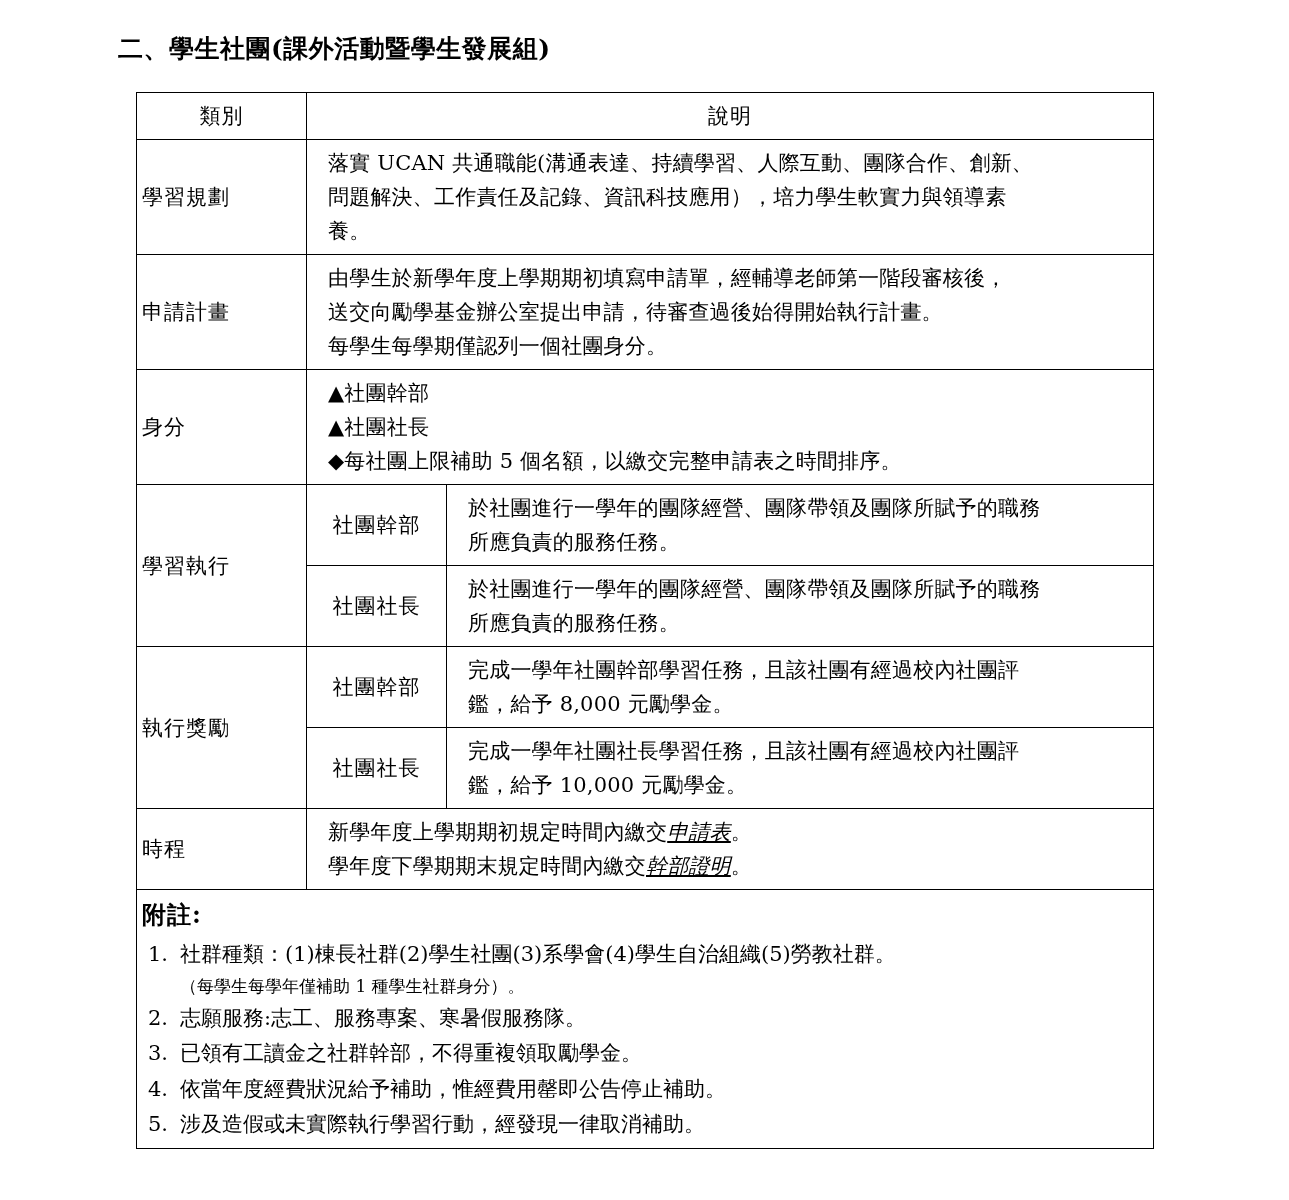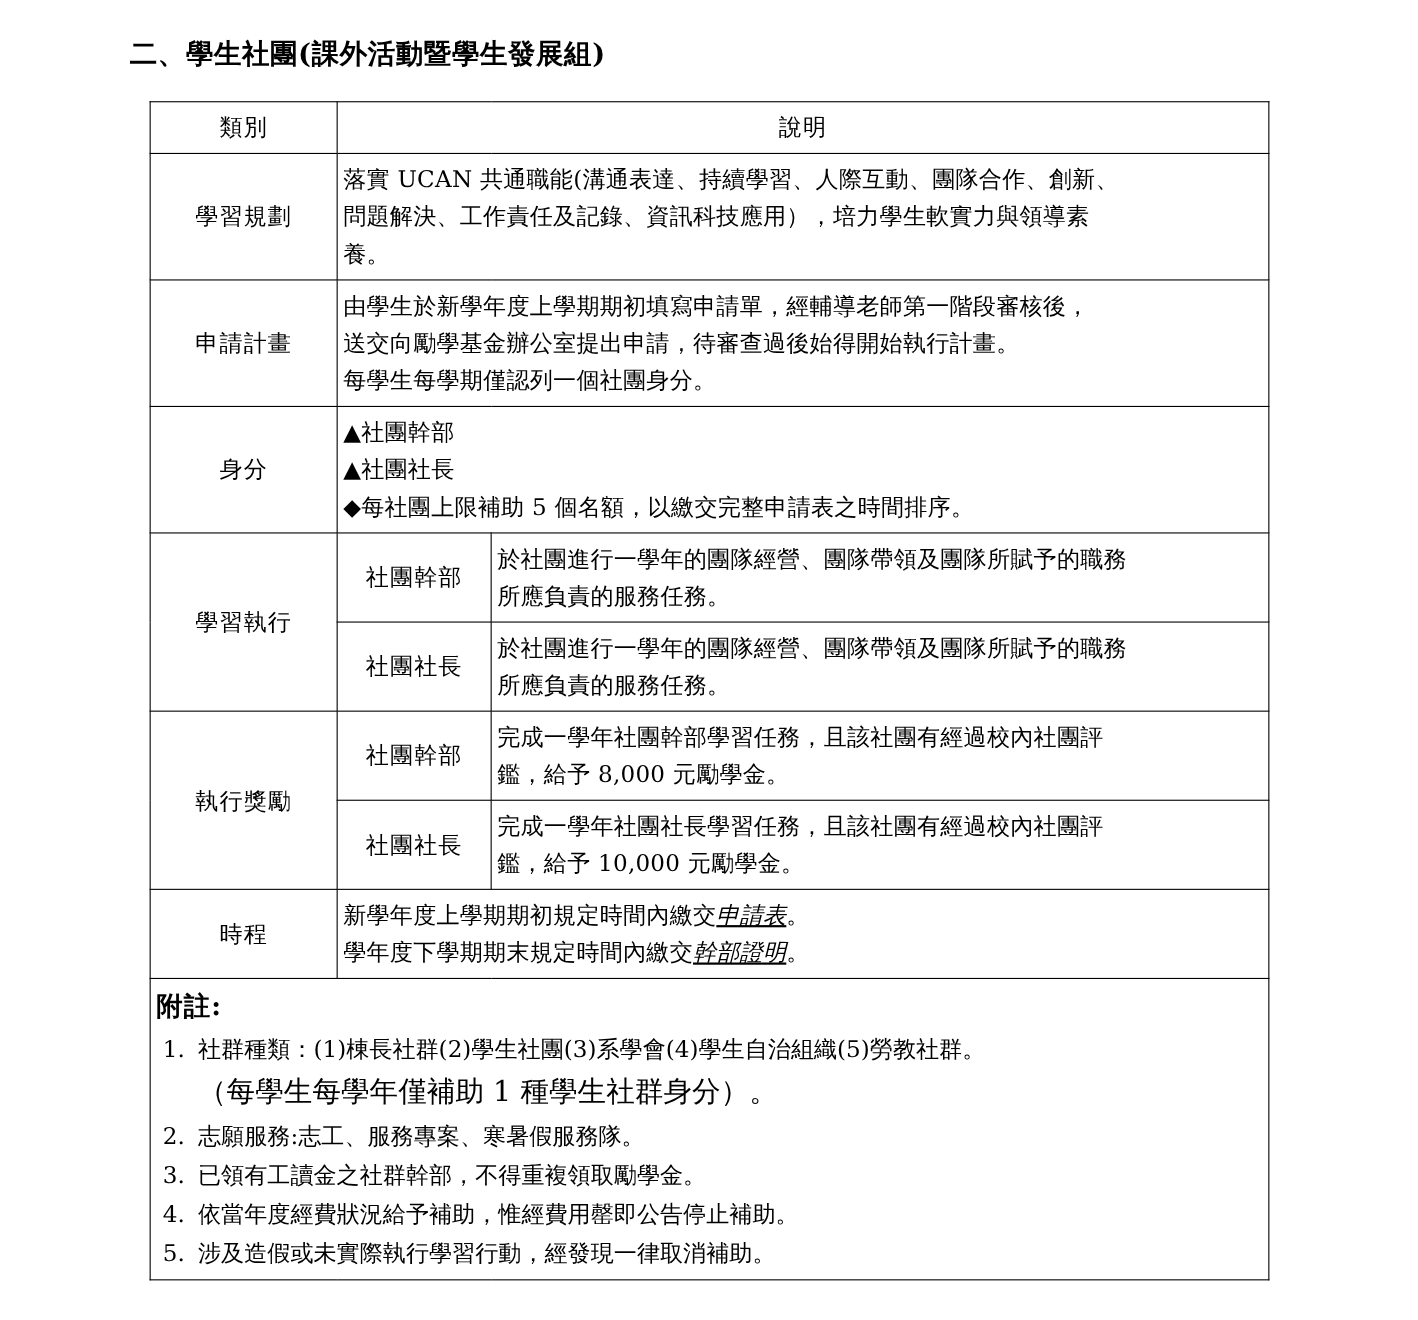--- a/index.html
+++ b/index.html
@@ -42,42 +42,41 @@
   table.main td {
     border: 1px solid #000000;
     padding: 6px 5px;
     font-size: 21px;
     line-height: 1.62;
     vertical-align: middle;
   }
   .col-cat { width: 170px; }
   .col-sub { width: 140px; }
   .cat-cell {
-    text-align: center;
     font-size: 21.5px;
     letter-spacing: 1px;
   }
   .sub-cell {
     text-align: center;
     font-size: 20.5px;
     letter-spacing: 1px;
   }
   .head-cell {
     text-align: center;
     font-size: 21.5px;
     letter-spacing: 1px;
     padding-top: 8px;
     padding-bottom: 8px;
   }
   .desc-cell {
     text-align: justify;
     font-size: 21px;
     letter-spacing: 0.2px;
   }
-  .line { display: block; }
+  .line { display: block; margin-left: 16px; }
   .u { text-decoration: underline; font-style: italic; }
   .notes-cell {
     padding: 8px 14px 14px 14px;
   }
   .notes-title {
     font-size: 24px;
     font-weight: bold;
     letter-spacing: 1px;
     margin-bottom: 2px;
   }
@@ -92,21 +91,21 @@
     flex: 0 0 38px;
     text-align: left;
     padding-left: 6px;
     box-sizing: border-box;
   }
   .note-text {
     flex: 1 1 auto;
   }
   .note-sub {
     padding-left: 38px;
-    font-size: 26px;
+    font-size: 17px;
     line-height: 1.68;
   }
 </style>
 </head>
 <body>
 
 <div class="page">
 
   <div class="doc-heading">二、學生社團(課外活動暨學生發展組)</div>
 

